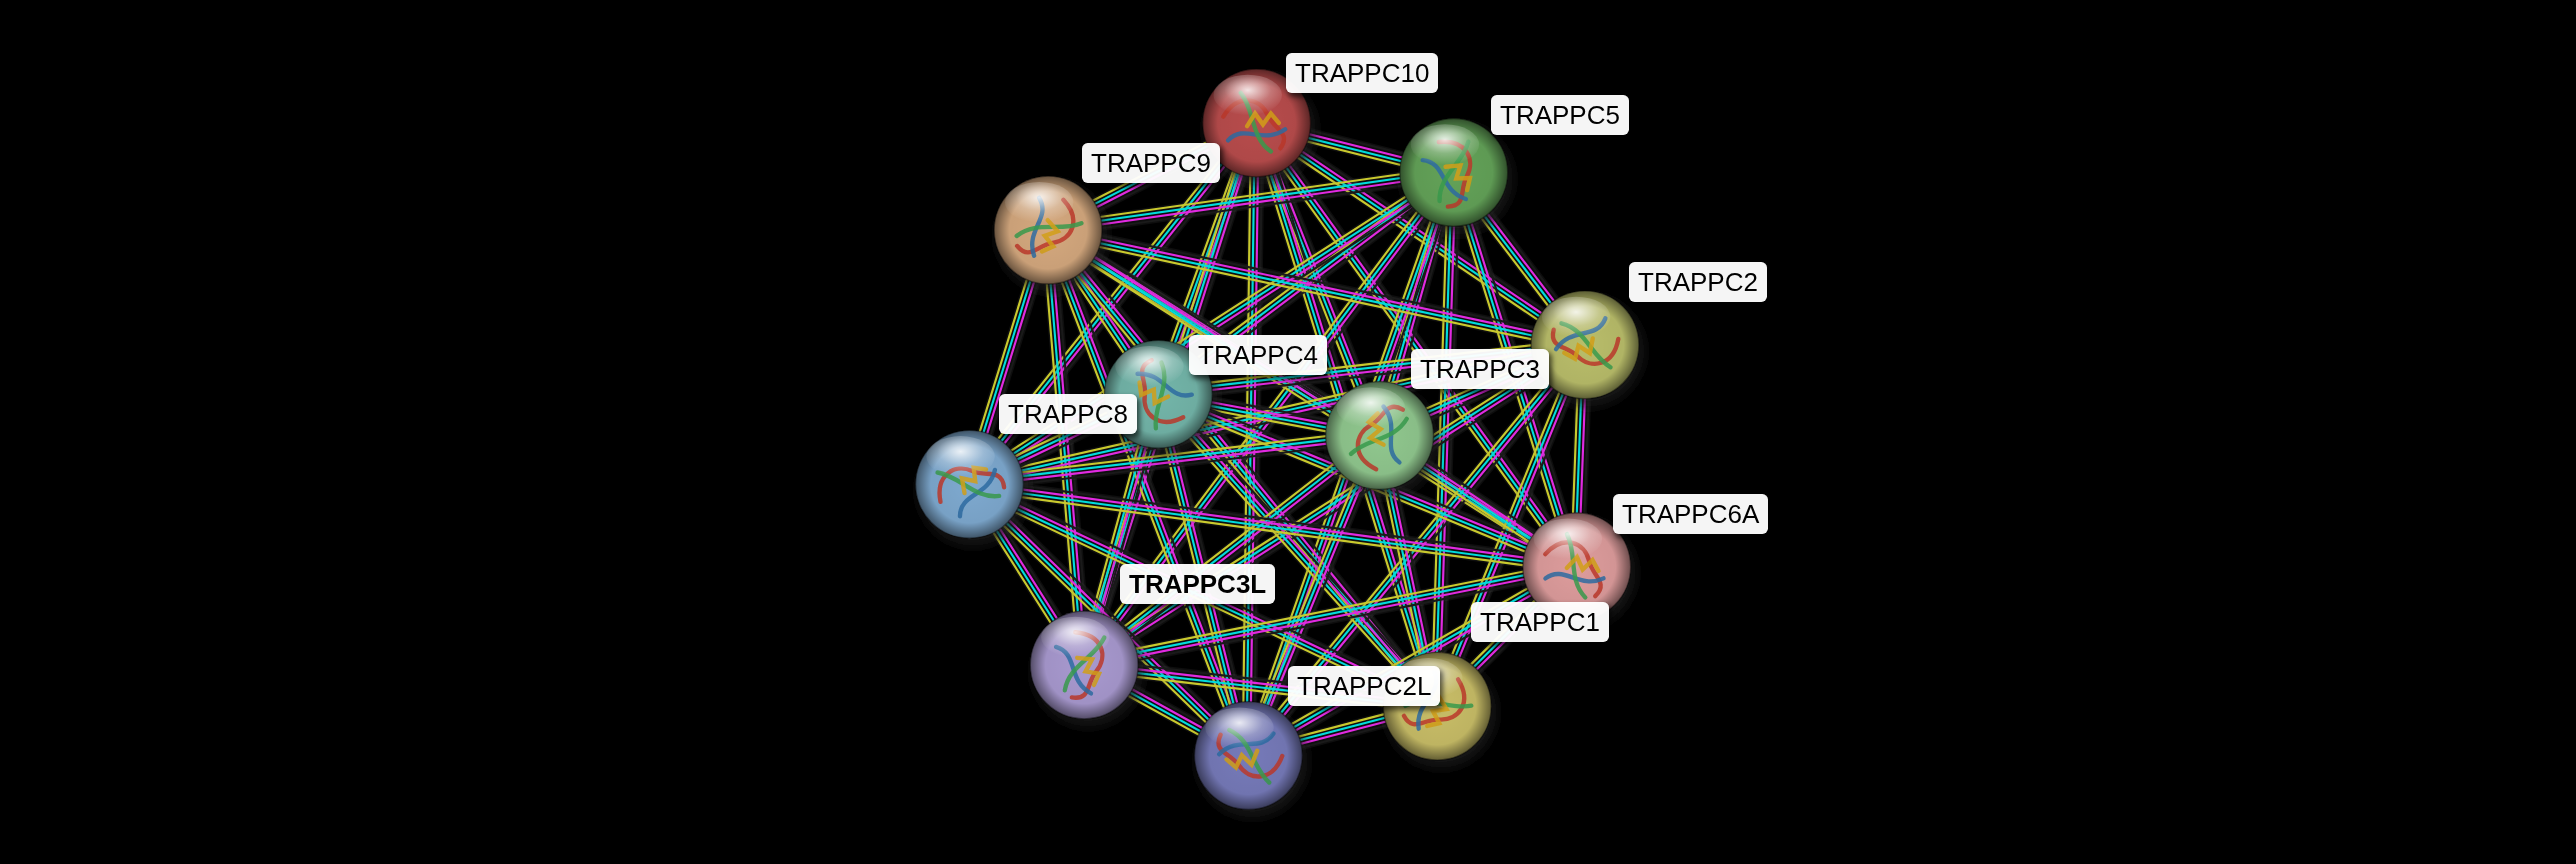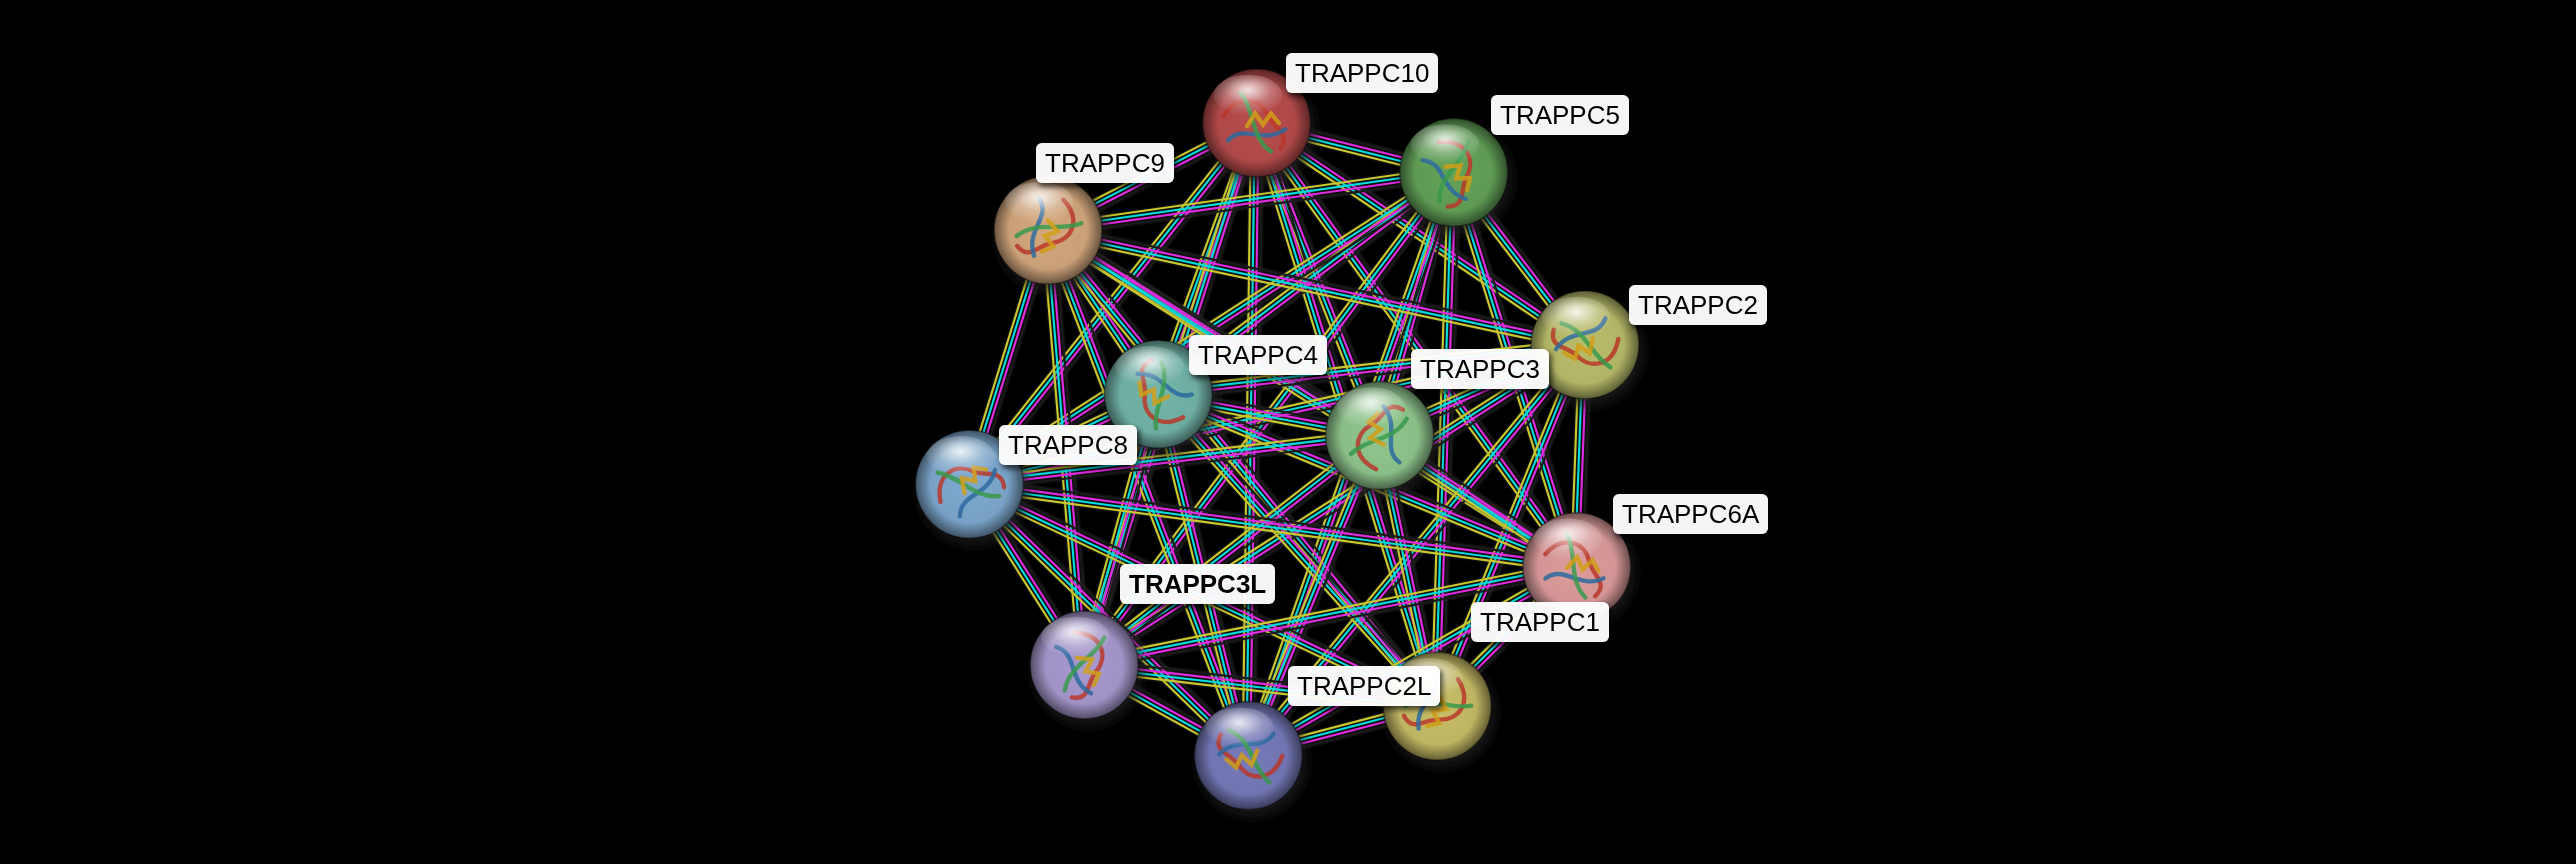--- a/index.html
+++ b/index.html
@@ -618,24 +618,24 @@
             </g>
           </g>
           <circle cx="1969" cy="1192" r="85" fill="url(#rim)"></circle>
           <ellipse cx="1955" cy="1148" rx="54" ry="32" fill="url(#gloss)"></ellipse>
         </g>
       </g>
     </svg>
   <div id="labels">
       <div class="node-label" style="left: 1286px; top: 53px;">TRAPPC10</div>
       <div class="node-label" style="left: 1491px; top: 95px;">TRAPPC5</div>
-      <div class="node-label" style="left: 1036px; top: 143px;">TRAPPC9</div>
-      <div class="node-label" style="left: 1629px; top: 262px; margin-top: 23px;">TRAPPC2</div>
+      <div class="node-label" style="left: 1082px; top: 143px;">TRAPPC9</div>
+      <div class="node-label" style="left: 1629px; top: 262px;">TRAPPC2</div>
       <div class="node-label" style="left: 1189px; top: 335px;">TRAPPC4</div>
       <div class="node-label" style="left: 1411px; top: 349px;">TRAPPC3</div>
-      <div class="node-label" style="left: 999px; top: 425px;">TRAPPC8</div>
+      <div class="node-label" style="left: 999px; top: 394px;">TRAPPC8</div>
       <div class="node-label" style="left: 1613px; top: 494px;">TRAPPC6A</div>
       <div class="node-label" style="left: 1120px; top: 564px; font-weight: bold;">TRAPPC3L</div>
       <div class="node-label" style="left: 1471px; top: 602px;">TRAPPC1</div>
       <div class="node-label" style="left: 1288px; top: 666px;">TRAPPC2L</div>
     </div>
 </div>
 
 
 </body></html>

